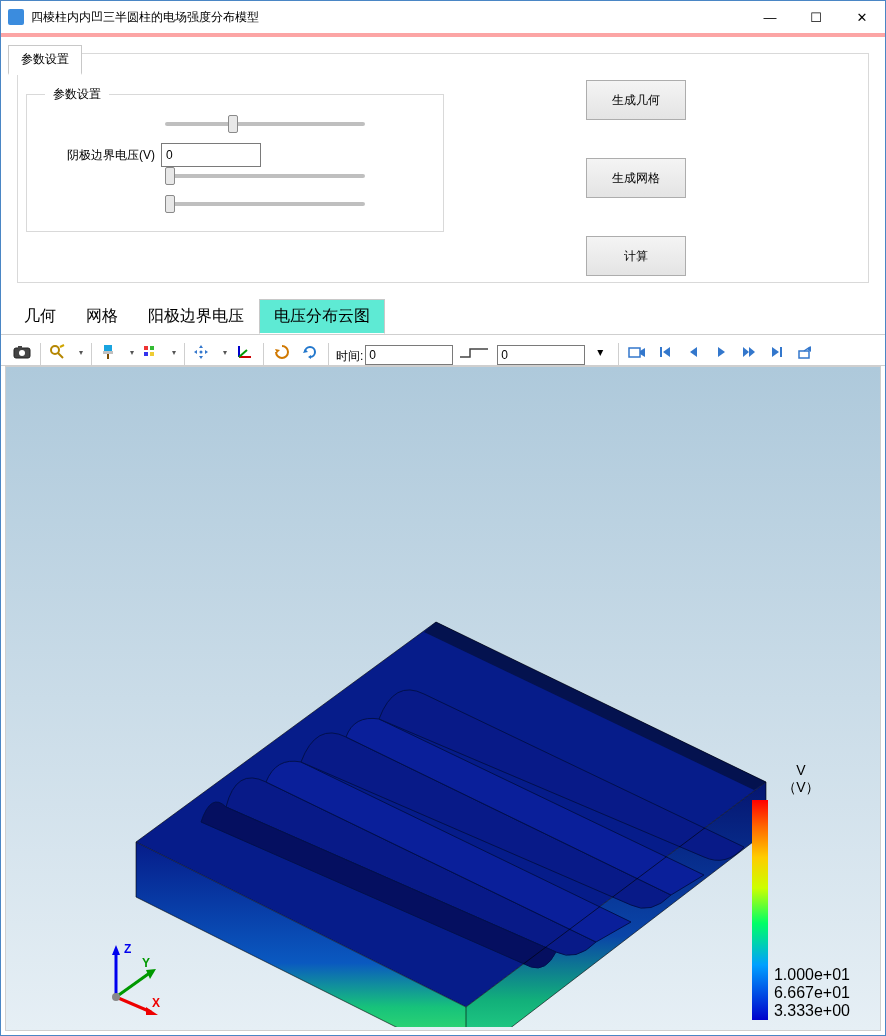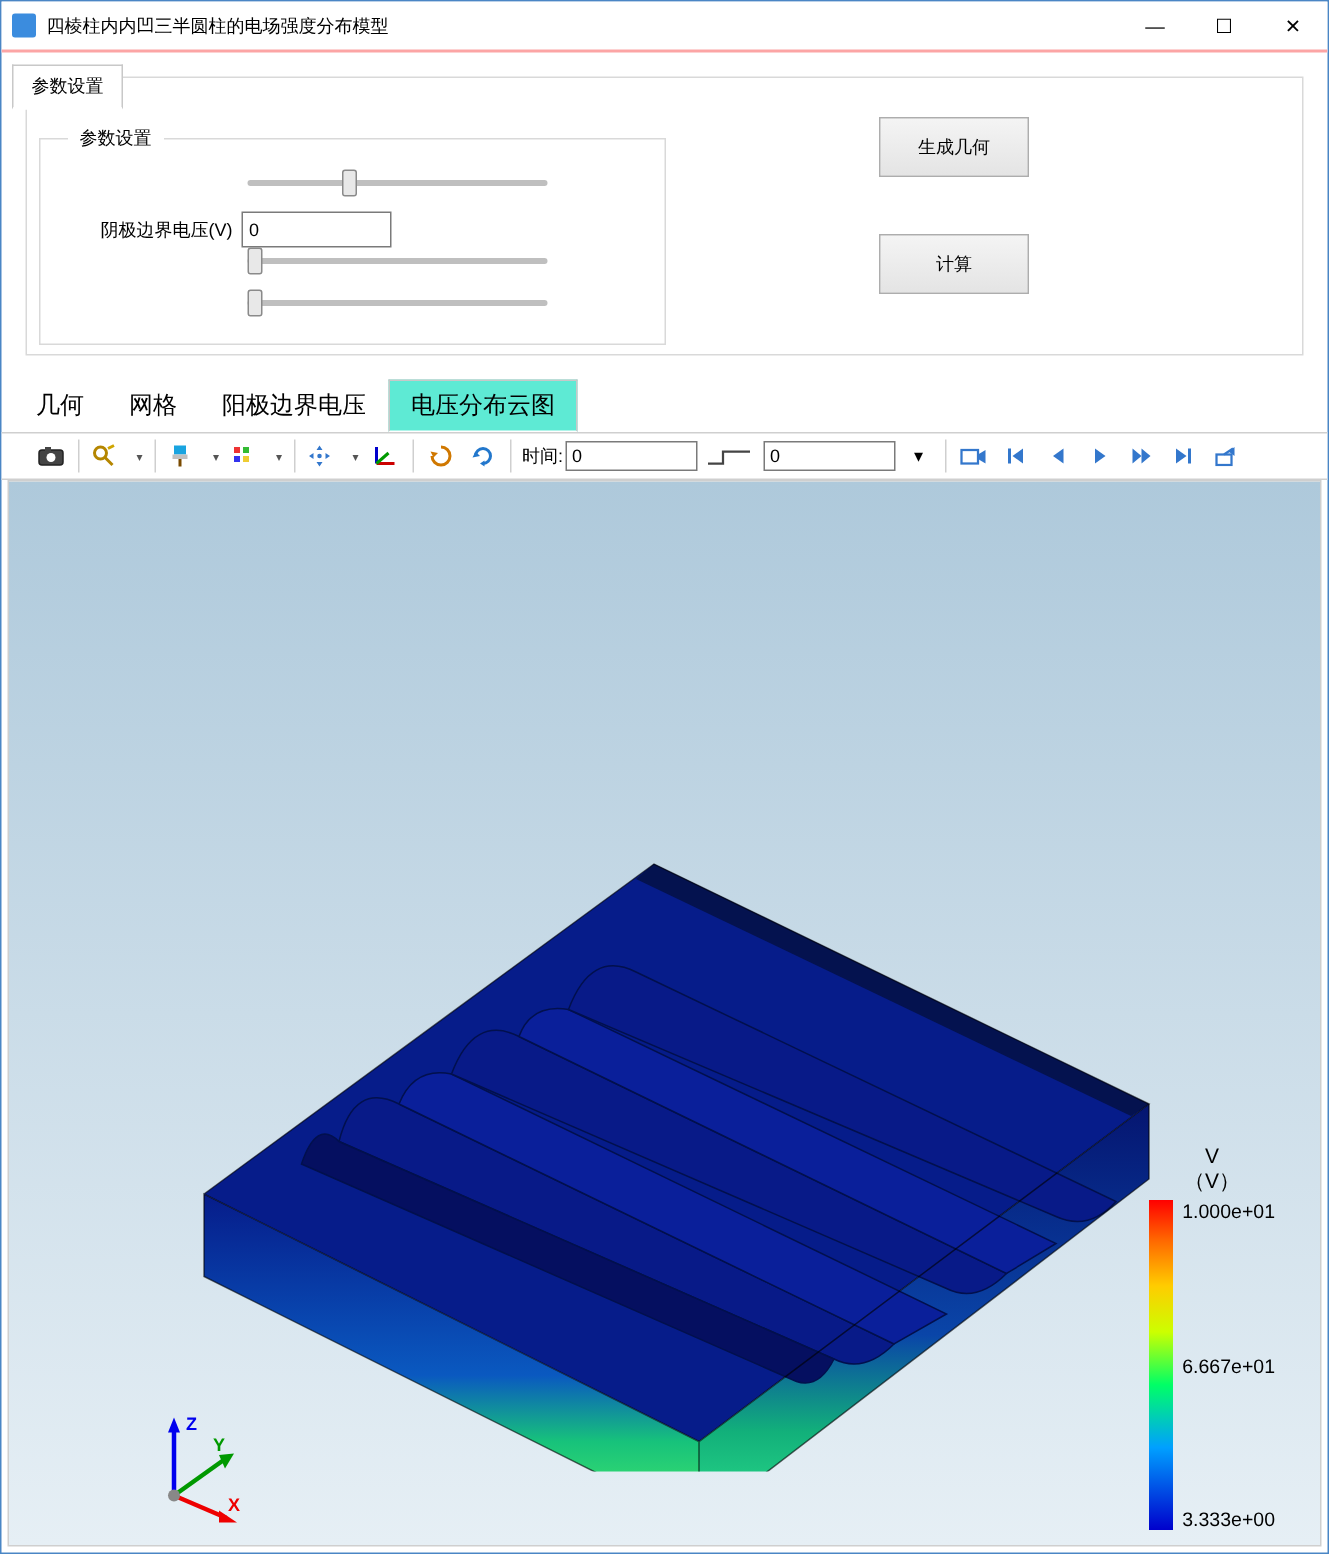--- a/index.html
+++ b/index.html
@@ -1,19 +1,19 @@
 <!DOCTYPE html>
 <html><head>
 <meta charset="utf-8">
 <style>
   html,body{margin:0;padding:0;font-family:"Microsoft YaHei","Segoe UI",sans-serif;font-size:12px;color:#000;background:#fff}
   body{width:886px;height:1036px;overflow:hidden;border:1px solid #4a86c5;box-sizing:border-box;display:flex;flex-direction:column}
 
   
-  .titlebar{height:32px;background:#fff;display:flex;align-items:center;border-bottom:2px solid #fca5a5}
+  .titlebar{height:32px;background:#fff;display:flex;align-items:center;border-bottom:4px solid #fca5a5}
   .titlebar .app-icon{width:16px;height:16px;margin:0 7px;background:#3b8cde;border-radius:2px;display:flex;align-items:center;justify-content:center;color:#fff;font-size:10px;font-weight:bold}
   .titlebar .title{flex:0 0 auto;font-size:12px}
   .titlebar .spacer{flex:1}
   .wbtn{width:46px;height:32px;display:flex;align-items:center;justify-content:center;font-size:13px;font-family:"Segoe UI",sans-serif}
 
   
   .settings-frame{border:1px solid #d9d9d9;margin:8px 8px 4px 8px;padding:6px;display:flex;align-items:flex-start;gap:140px}
   .settings-tab{display:inline-block;border:1px solid #c8c8c8;border-bottom:2px solid #fff;background:#fff;padding:5px 12px;position:relative;top:1px;z-index:1}
   .settings-area{position:relative}
   .tab-wrap{position:absolute;top:-1px;left:-1px}
@@ -30,21 +30,21 @@
 
   .action-col{display:flex;flex-direction:column;gap:38px;margin-top:20px}
   .action-col button{width:100px;height:40px;border:1px solid #adadad;background:linear-gradient(#f4f4f4,#e4e4e4);font-size:12px;font-family:inherit}
 
   
   .view-tabs{display:flex;padding:0 8px;margin-top:4px}
   .view-tabs .vtab{padding:6px 14px;border:1px solid transparent;font-size:16px;cursor:default}
   .view-tabs .vtab.active{border:1px solid #c8c8c8;border-bottom:1px solid #fff;background:#5eead4}
 
   
-  .toolbar{height:30px;border-top:1px solid #cfcfcf;border-bottom:1px solid #cfcfcf;background:#fff;display:flex;align-items:center;gap:2px;padding:0 20px}
+  .toolbar{height:30px;border-top:1px solid #cfcfcf;border-bottom:1px solid #cfcfcf;background:#fff;display:flex;align-items:flex-end;gap:2px;padding:0 8px}
   .toolbar .sep{width:1px;height:22px;background:#cfcfcf;margin:0 3px}
   .toolbar .tbtn{width:24px;height:24px;border:1px solid transparent;display:flex;align-items:center;justify-content:center;border-radius:2px}
   .toolbar .tbtn.drop{width:36px;justify-content:flex-start;padding-left:2px;position:relative}
   .toolbar .tbtn.drop::after{content:"▾";position:absolute;right:2px;font-size:8px;color:#555}
   .toolbar label{font-size:12px;margin-left:2px}
   .toolbar input[type=text]{width:80px;height:18px;border:1px solid #7a7a7a;font-size:12px;padding:0 3px}
 
   
   .viewport{flex:1;border:1px solid #cfcfcf;margin:0 4px 4px 4px;position:relative;background:linear-gradient(#aec9db,#e6eff5);overflow:hidden}
 
@@ -52,21 +52,21 @@
   .model svg{width:100%;height:100%}
 
   .axis-triad{position:absolute;left:90px;bottom:10px}
   .axis-triad svg{width:80px;height:80px}
   .axis-label{font-size:12px;font-weight:bold}
 
   .legend{position:absolute;right:30px;bottom:10px;display:flex;flex-direction:column;align-items:center}
   .legend .ltitle{font-size:14px;text-align:center;line-height:1.2;margin-bottom:4px}
   .legend .row2{display:flex;align-items:stretch;height:220px}
   .legend .bar{width:16px;height:100%;background:linear-gradient(to top,#0000cc 0%,#00a0ff 25%,#00ff66 44%,#ccff00 60%,#ffcc00 74%,#ff6600 88%,#ff0000 100%)}
-  .legend .ticks{display:flex;flex-direction:column;justify-content:space-between;margin-left:6px;font-size:13px;height:100%}
+  .legend .ticks{display:flex;flex-direction:column;justify-content:flex-end;margin-left:6px;font-size:16px;height:100%}
 </style>
 </head>
 <body>
 
 <div class="titlebar">
   <div class="app-icon"></div>
   <div class="title">四棱柱内内凹三半圆柱的电场强度分布模型</div>
   <div class="spacer"></div>
   <div class="wbtn">—</div>
   <div class="wbtn">☐</div>
@@ -85,20 +85,21 @@
         <label>阴极边界电压(V)</label>
         <input type="text" value="0" style="">
       </div>
       <div class="slider-row"><input type="range" min="0" max="100" value="0" style=""></div>
 
       <div class="slider-row"><input type="range" min="0" max="100" value="0" style=""></div>
     </fieldset>
 
     <div class="action-col">
       <button>生成几何</button>
+      <button>生成网格</button>
       <button>计算</button>
     </div>
   </div>
 </div>
 
 <div class="view-tabs">
   <div class="vtab">几何</div>
   <div class="vtab">网格</div>
   <div class="vtab">阳极边界电压</div>
   <div class="vtab active">电压分布云图</div>

